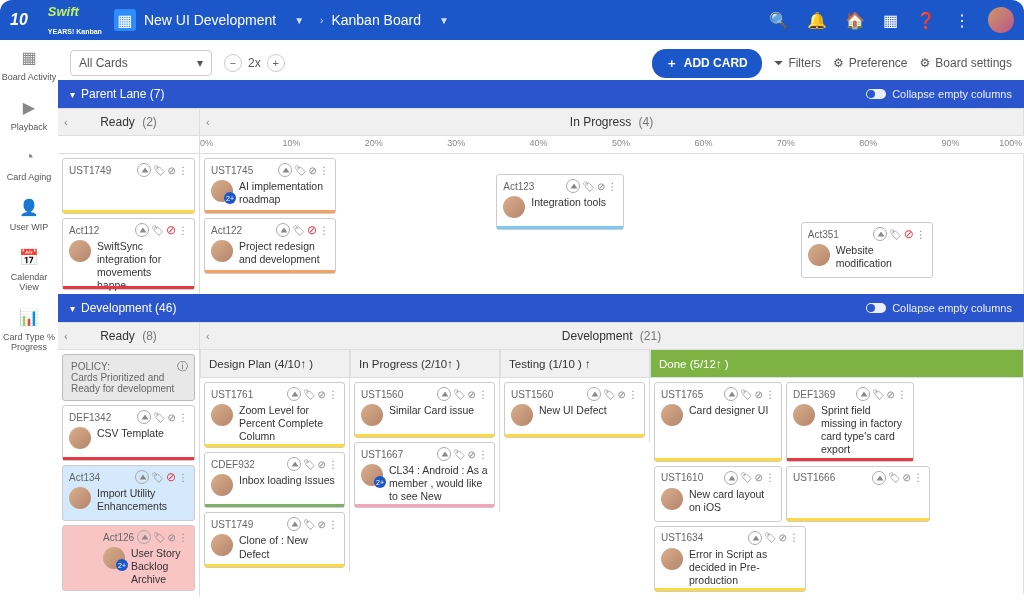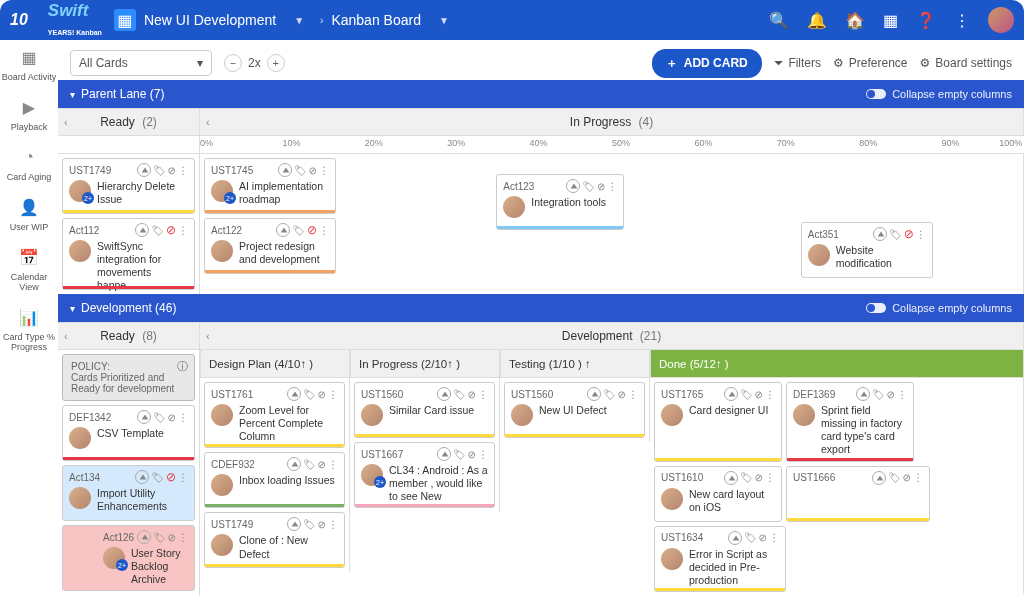--- a/index.html
+++ b/index.html
@@ -86,21 +86,21 @@
 .policy { border: 1px solid #bbb; background: #e8e8e8; border-radius: 3px; padding: 6px 8px; font-size: 10px; color: #666; position: relative; }
 .policy-info { position: absolute; right: 6px; top: 4px; font-size: 11px; }
 </style>
 </head>
 <body>
 
 <div class="topnav">
   <div class="logo">
     <span style="font-style:italic">10</span>
     <span>
-      <span style="color:#7dd3fc;font-style:italic;font-size:17px">Swift</span><br>
+      <span style="color:#bef264;font-style:italic;font-size:13px">Swift</span><br>
       <span class="logo-sub"><span>YEARS!</span> <span>Kanban</span></span>
     </span>
   </div>
   <div class="board-icon">▦</div>
   <span class="board-name">New UI Development</span>
   <span class="chev">▼</span>
   <span class="chev">›</span>
   <span class="board-name">Kanban Board</span>
   <span class="chev">▼</span>
   <div class="nav-spacer"></div>
@@ -218,24 +218,20 @@
           <div class="card " style="width:auto">
     <div class="card-row">
       <span class="card-id">UST1749</span>
       <span class="card-icons">
         <span class="tri-icon"></span>
         <span>🏷</span>
         <span>⊘</span>
         <span>⋮</span>
       </span>
     </div>
-    <div class="card-body">
-      <div class="card-avatar badge"></div>
-      <div class="card-title">Hierarchy Delete Issue</div>
-    </div>
     <div class="card-bar bar-yellow"></div>
   </div>
           <div class="card " style="width:auto">
     <div class="card-row">
       <span class="card-id">Act112</span>
       <span class="card-icons">
         <span class="tri-icon"></span>
         <span>🏷</span>
         <span class="blocked-icon">⊘</span>
         <span>⋮</span>
@@ -577,21 +573,21 @@
       <span class="card-id">UST1666</span>
       <span class="card-icons">
         <span class="tri-icon"></span>
         <span>🏷</span>
         <span>⊘</span>
         <span>⋮</span>
       </span>
     </div>
     <div class="card-bar bar-yellow"></div>
   </div>
-              <div class="card " style="width:132px">
+              <div class="card " style="width:152px">
     <div class="card-row">
       <span class="card-id">UST1634</span>
       <span class="card-icons">
         <span class="tri-icon"></span>
         <span>🏷</span>
         <span>⊘</span>
         <span>⋮</span>
       </span>
     </div>
     <div class="card-body">

